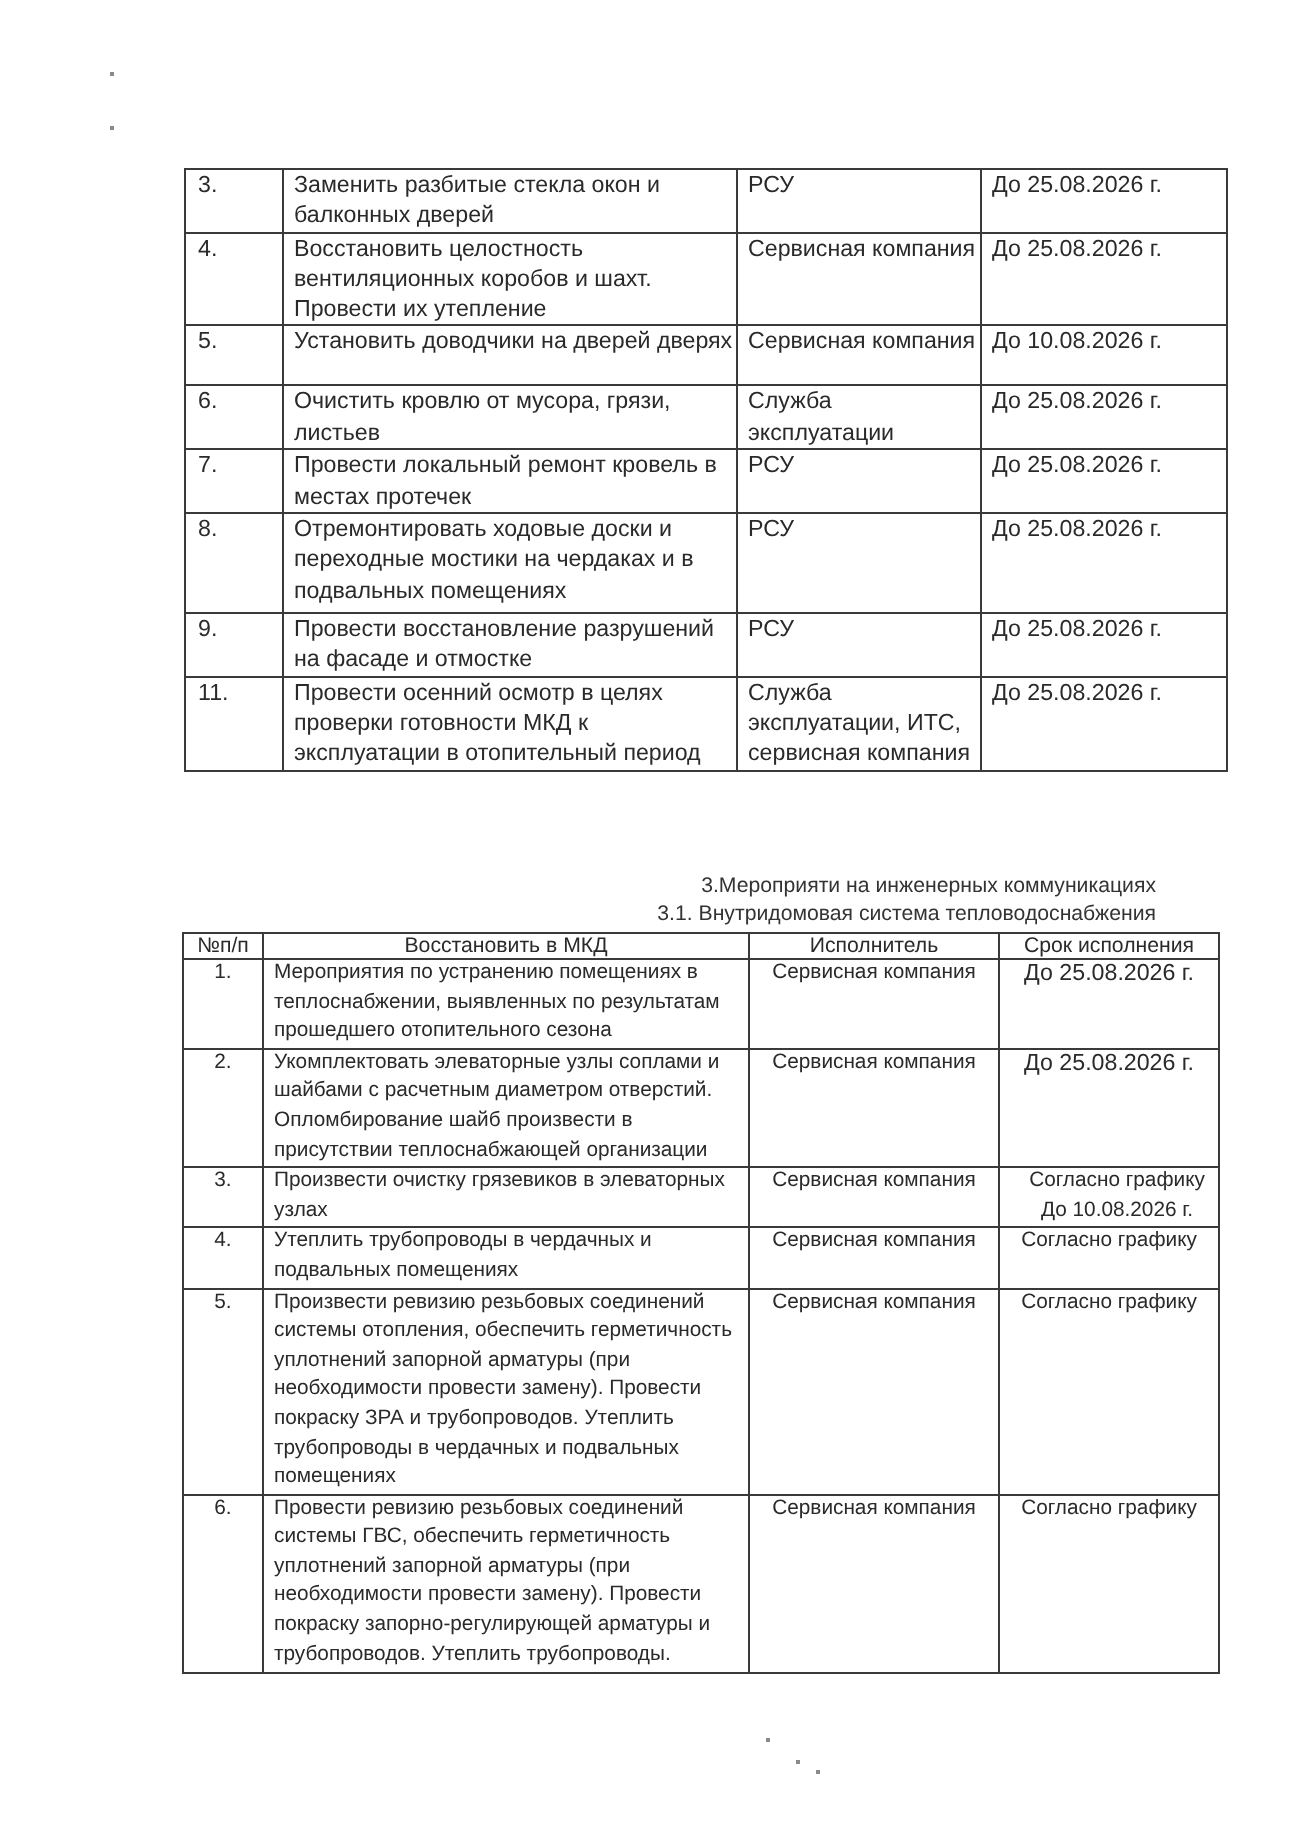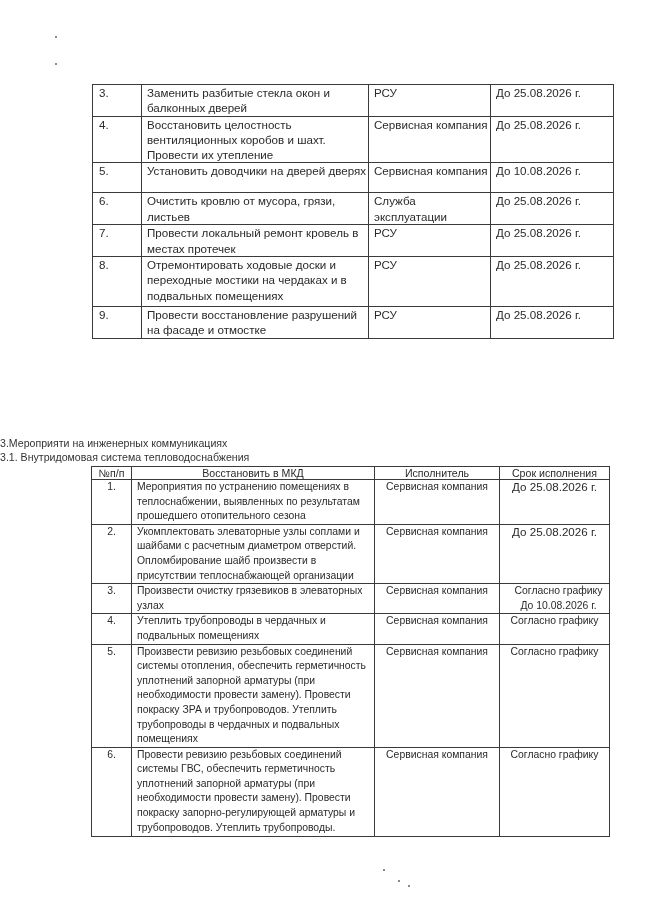--- a/index.html
+++ b/index.html
@@ -11,21 +11,21 @@
   table { border-collapse: collapse; position: absolute; table-layout: fixed; }
   td, th { border: 1px solid #3a3a3a; vertical-align: top; padding: 0 0 0 5px; font-weight: normal; overflow: hidden; }
   #t1 { left: 92px; top: 84px; width: 521px; font-size: 11.6px; line-height: 15.3px; }
   #t1 td { padding-top: 0px; }
   #t1 td.num { padding-left: 6px; }
   #t2 { left: 91px; top: 466px; width: 518px; font-size: 10.4px; line-height: 14.6px; padding-left: 34px; }
   #t2 th { text-align: center; line-height: 12px; padding: 0; font-size: 10.6px; }
   #t2 td.num { text-align: center; padding-left: 0; }
   #t2 td.c { text-align: center; padding-left: 0; }
   #t2 td.date { font-size: 11.6px; }
-  .sec-title { position: absolute; left: 0; width: 578px; text-align: left; font-size: 10.6px; color: #333; }
+  .sec-title { position: absolute; left: 0; width: 578px; text-align: right; font-size: 10.6px; color: #333; }
 </style>
 </head>
 <body>
 
 <div class="speck" style="left:55px;top:36px;"></div>
 <div class="speck" style="left:55px;top:63px;"></div>
 <div class="speck" style="left:383px;top:869px;"></div>
 <div class="speck" style="left:398px;top:880px;"></div>
 <div class="speck" style="left:408px;top:885px;"></div>
 
@@ -70,20 +70,26 @@
     <tr style="height:50px">
       <td class="num">8.</td>
       <td>Отремонтировать ходовые доски и переходные мостики на чердаках и в подвальных помещениях</td>
       <td>РСУ</td>
       <td>До 25.08.2026 г.</td>
     </tr>
     <tr style="height:31px">
       <td class="num">9.</td>
       <td>Провести восстановление разрушений на фасаде и отмостке</td>
       <td>РСУ</td>
+      <td>До 25.08.2026 г.</td>
+    </tr>
+    <tr style="height:47px">
+      <td class="num">11.</td>
+      <td>Провести осенний осмотр в целях проверки готовности МКД к эксплуатации в отопительный период</td>
+      <td>Служба эксплуатации, ИТС, сервисная компания</td>
       <td>До 25.08.2026 г.</td>
     </tr>
   </tbody>
 </table>
 
 <div class="sec-title" style="top:437px;">3.Мероприяти на инженерных коммуникациях</div>
 <div class="sec-title" style="top:451px;">3.1. Внутридомовая система тепловодоснабжения</div>
 
 <table id="t2">
   <colgroup>

